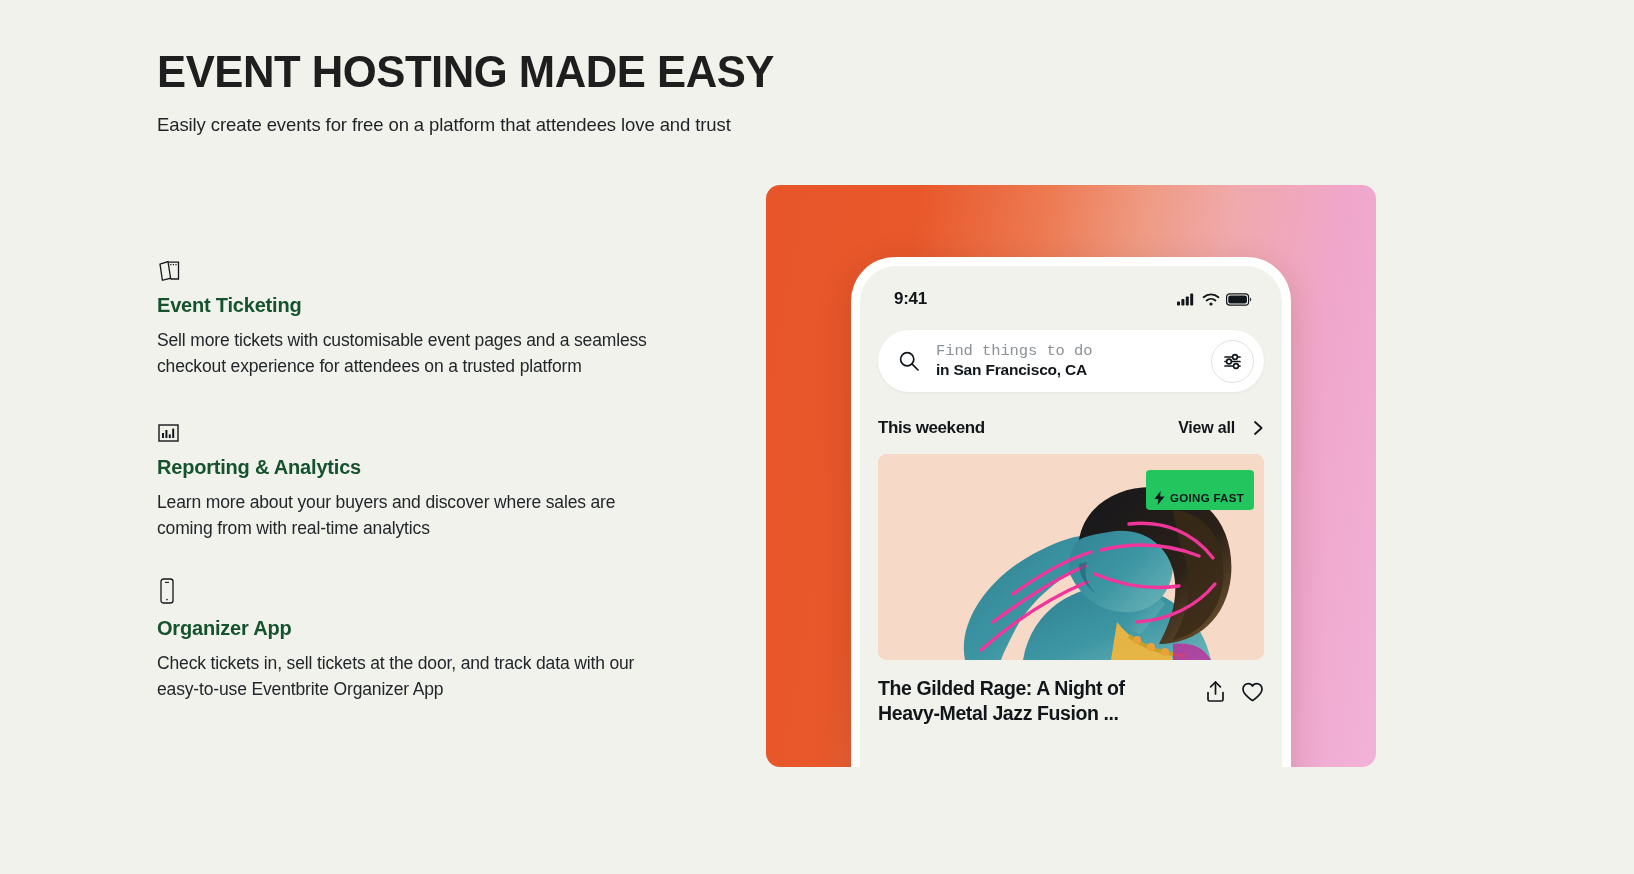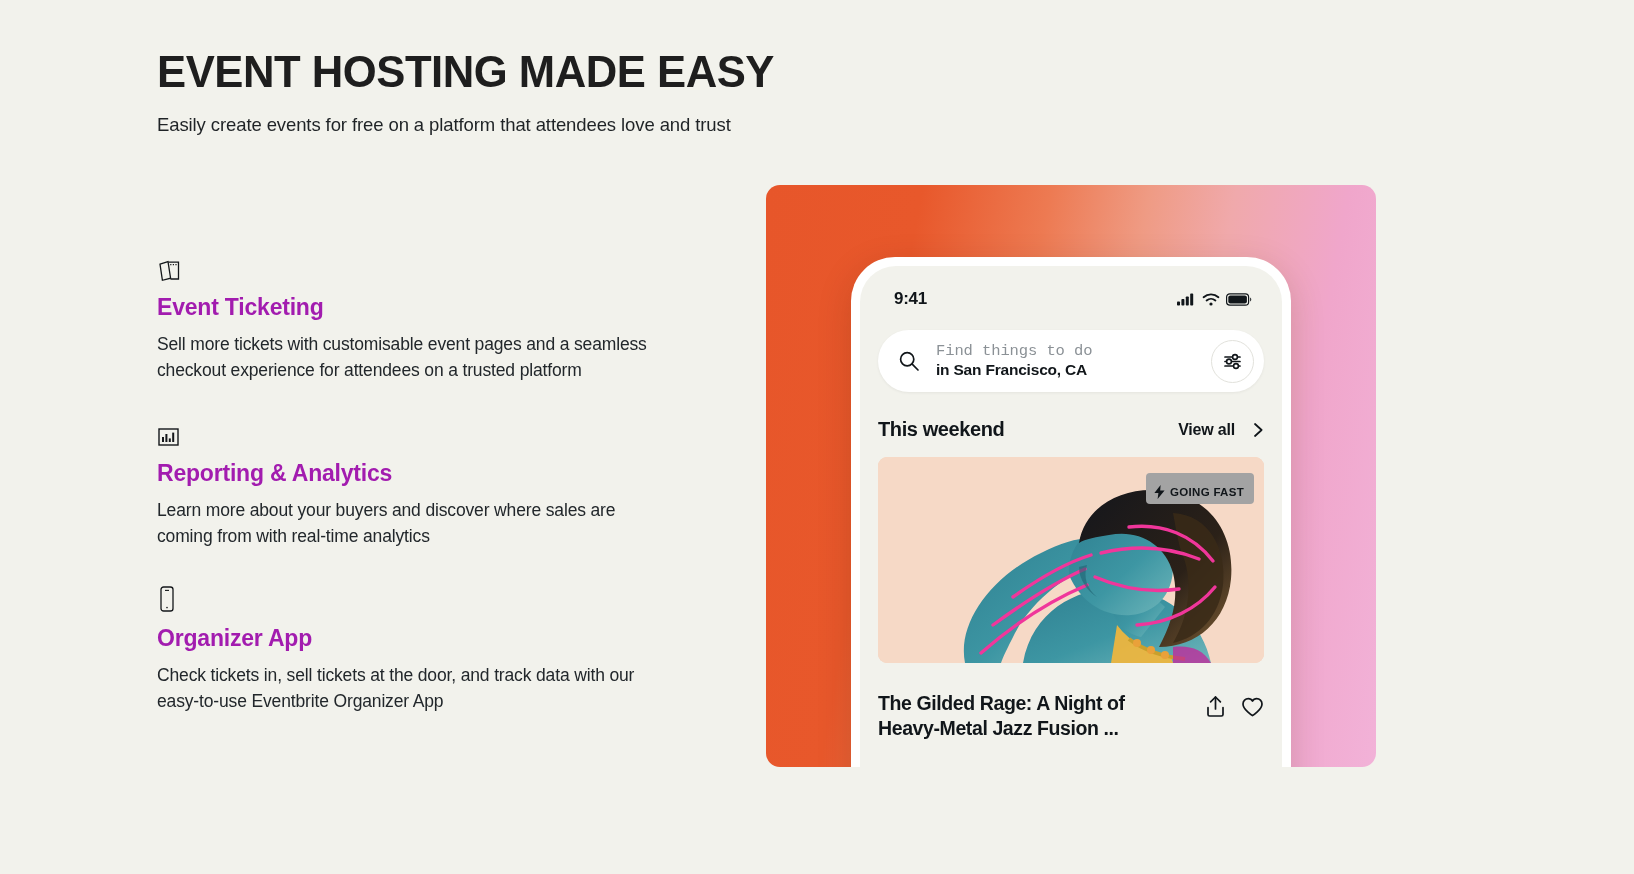--- a/index.html
+++ b/index.html
@@ -24,21 +24,21 @@
   }
   .subhead{
     margin-top:19px; font-size:18.5px; color:#1f2326; letter-spacing:-0.1px;
   }
 
   .features{ position:absolute; left:157px; top:252px; width:560px; }
   .feature{ margin-bottom:34px; }
   .feature:last-child{ margin-bottom:0; }
   .f-icon{ height:30px; display:flex; align-items:flex-end; margin-bottom:12px; }
   .f-title{
-    font-size:23px; font-weight:bold; color:#a21caf; letter-spacing:-0.2px;
+    font-size:20px; font-weight:bold; color:#14532d; letter-spacing:-0.2px;
     margin-bottom:10px;
   }
   .f-desc{
     font-size:17.5px; line-height:1.5; color:#22272b; letter-spacing:-0.15px;
     max-width:512px;
   }
 
   
   .promo{
     position:absolute; left:766px; top:185px;
@@ -92,42 +92,42 @@
     border:1px solid #e2e2dc; background:#fff;
     display:flex; align-items:center; justify-content:center;
     flex-shrink:0;
   }
 
   
   .sec-head{
     margin:26px 18px 0 18px;
     display:flex; align-items:center; justify-content:space-between;
   }
-  .sec-title{ font-size:20px; font-weight:bold; color:#11161a; letter-spacing:-0.4px; }
+  .sec-title{ font-size:17px; font-weight:bold; color:#11161a; letter-spacing:-0.4px; }
   .viewall{ display:flex; align-items:center; gap:18px; }
   .viewall-txt{ font-size:16px; font-weight:bold; color:#11161a; letter-spacing:-0.2px; }
 
   
   .card{ margin:16px 18px 0 18px; }
   .card-img{
     position:relative; width:100%; height:206px;
     border-radius:9px; overflow:hidden;
     background:#f3d3c0;
   }
   .badge{
     position:absolute; right:10px; top:16px;
-    background:#a3a3a3; color:#11161a;
+    background:#22c55e; color:#11161a;
     font-size:11.5px; font-weight:bold; letter-spacing:0.3px;
-    padding:12px 10px 5px 8px; border-radius:4px;
+    padding:21px 10px 5px 8px; border-radius:4px;
     display:flex; align-items:center; gap:5px;
     z-index:3;
     justify-content:space-between;
   }
   .card-foot{
-    margin-top:28px; display:flex; align-items:flex-start;
+    margin-top:16px; display:flex; align-items:flex-start;
     justify-content:space-between; gap:16px;
   }
   .card-title{
     font-size:19.5px; font-weight:bold; line-height:1.3;
     color:#11161a; letter-spacing:-0.4px; max-width:292px;
   }
   .card-actions{ display:flex; align-items:center; gap:14px; padding-top:4px; }
 </style>
 </head>
 <body>

